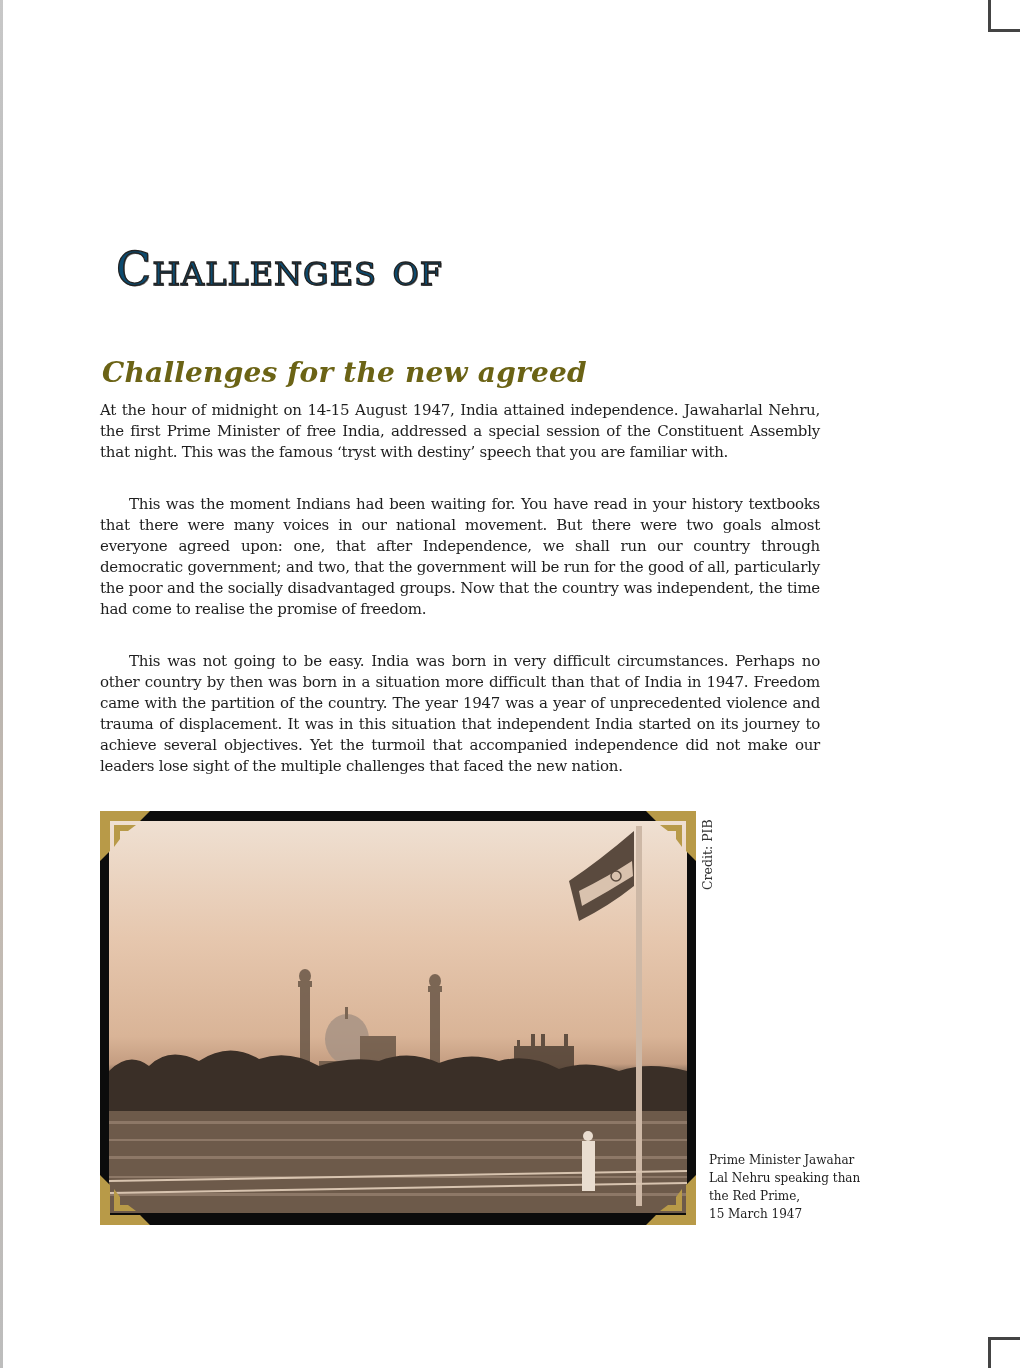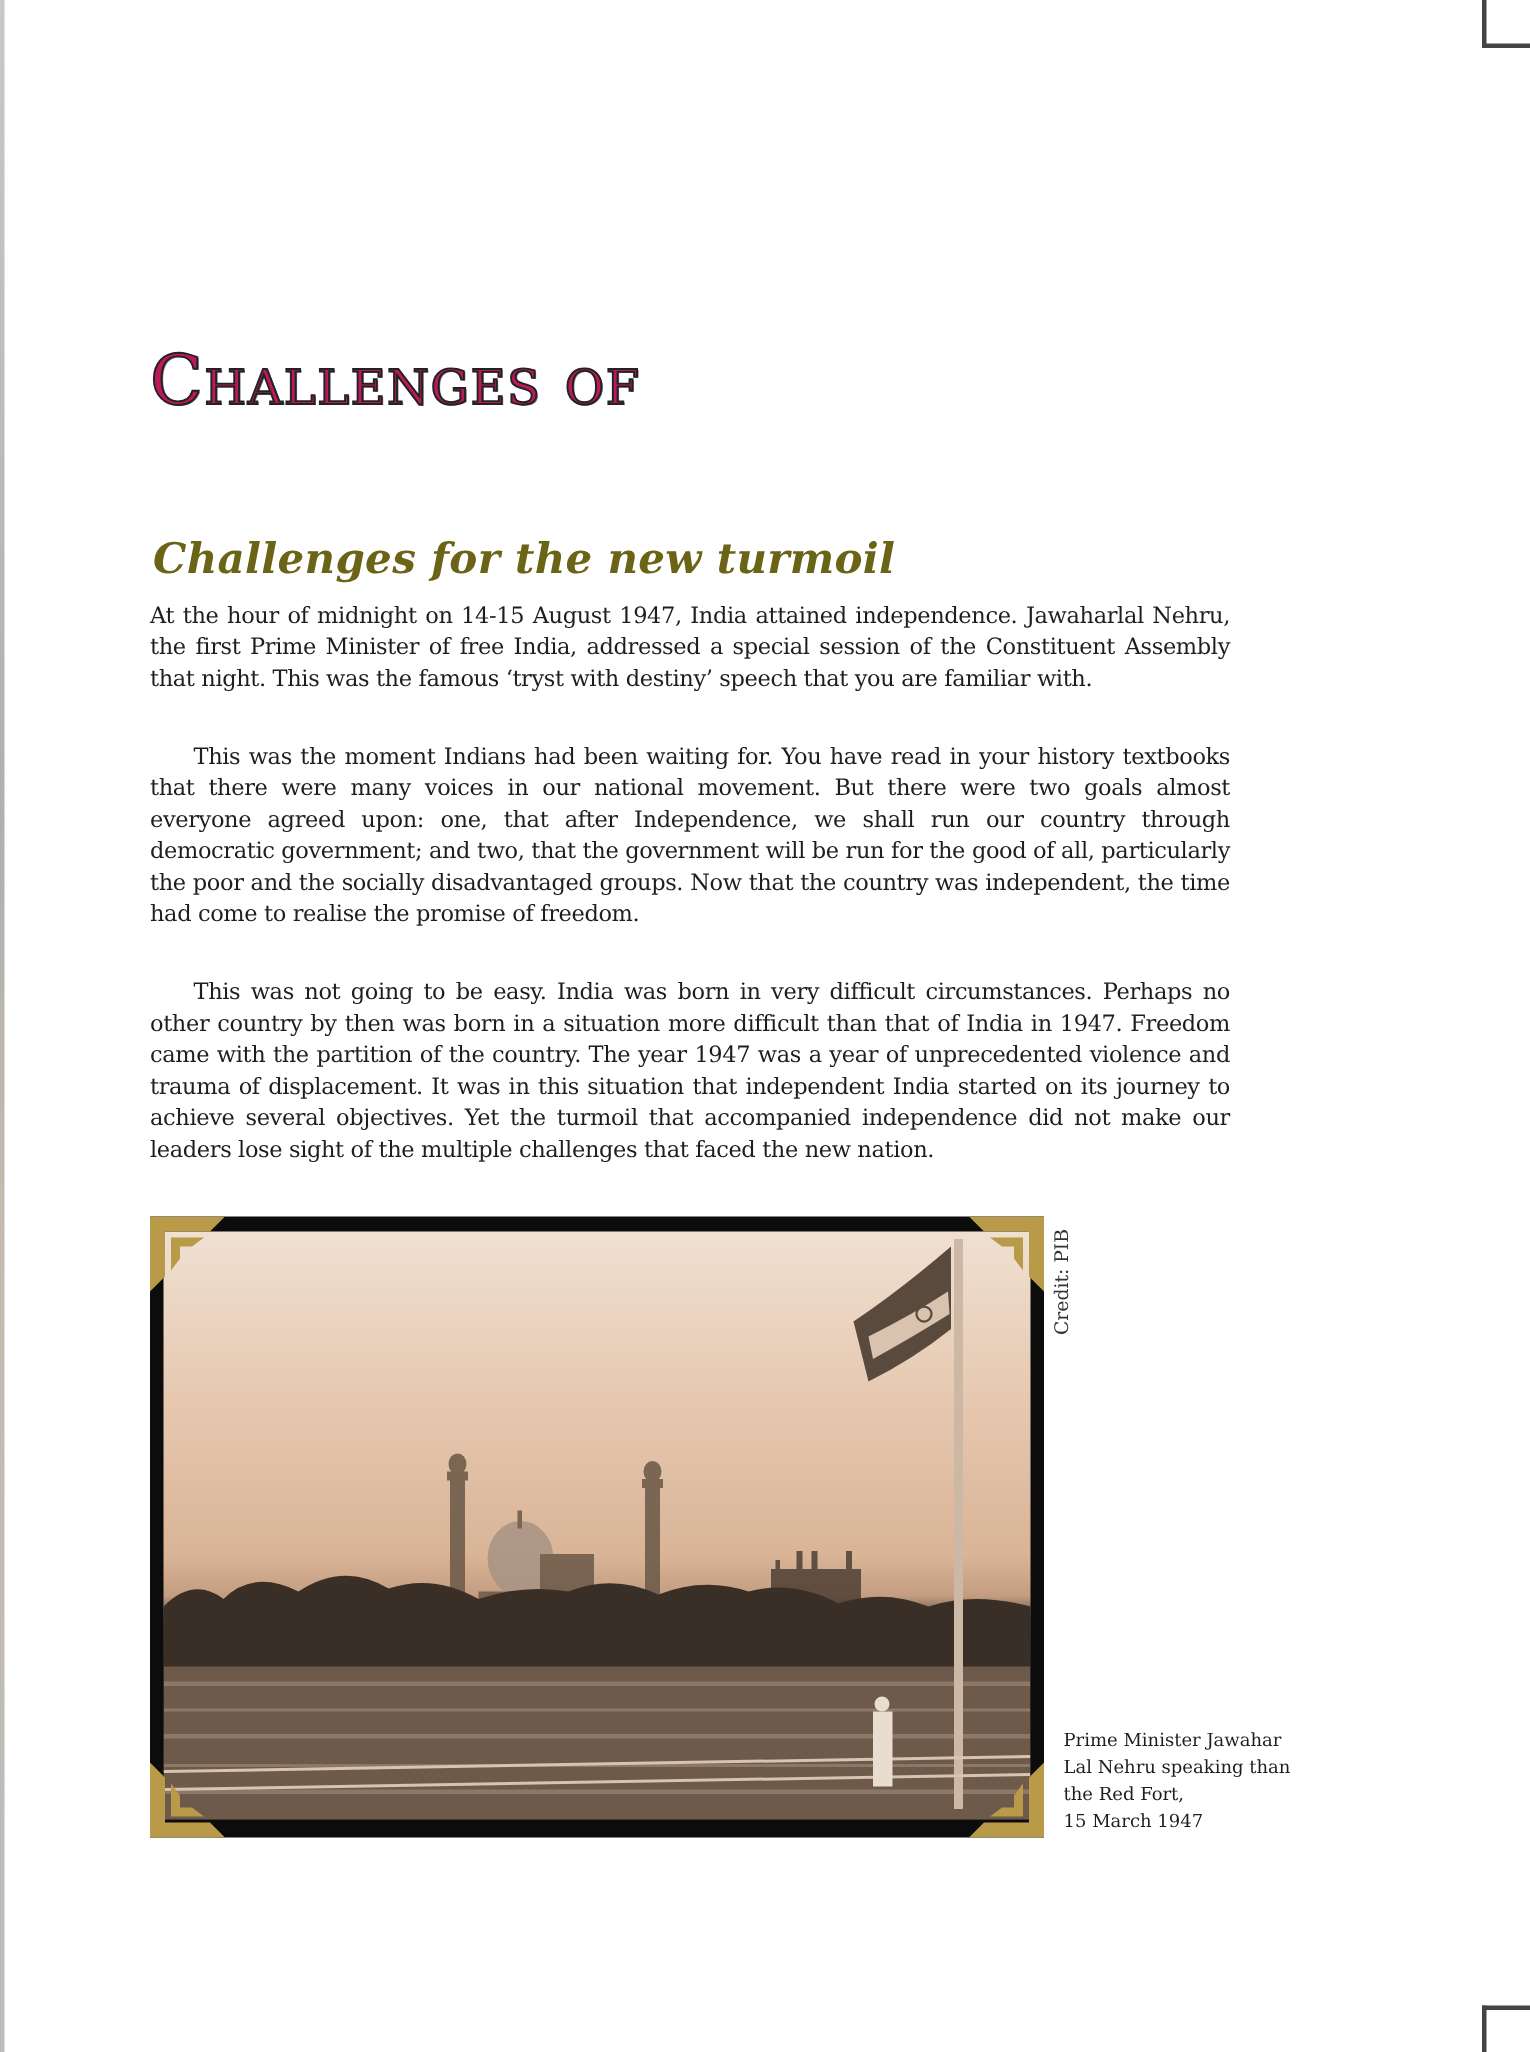--- a/index.html
+++ b/index.html
@@ -17,25 +17,25 @@
     }
     .crop-mark { position: absolute; border-color: #444; border-style: solid; }
     .crop-top { left: 988px; top: 0; width: 32px; height: 29px; border-width: 0 0 3px 3px; }
     .crop-bottom { left: 988px; top: 1337px; width: 32px; height: 31px; border-width: 3px 0 0 3px; }
 
     .title {
       position: absolute; left: 100px; top: 226px;
       font-family: "DejaVu Serif", serif;
       font-size: 46px; line-height: 55px;
       letter-spacing: 1px;
-      color: #be185d;
+      color: #0c4a6e;
       -webkit-text-stroke: 1.3px #222;
       text-shadow: 1px 1px 0 #777;
       font-weight: normal;
-      margin: 0;
+      margin: 16px;
     }
     .subtitle {
       position: absolute; left: 102px; top: 356px;
       font-family: "DejaVu Serif", serif;
       font-style: italic;
       font-size: 28px; color: #6b6315;
       letter-spacing: 0.2px;
       margin: 0;
     }
     .body-text {
@@ -84,21 +84,21 @@
 <body>
 
 <div class="left-edge"></div>
 <div class="crop-mark crop-top"></div>
 <div class="crop-mark crop-bottom"></div>
 
 <h1 class="title">
   <span style="display:block; font-variant: small-caps;">Challenges of</span>
 </h1>
 
-<h2 class="subtitle">Challenges for the new turmoil</h2>
+<h2 class="subtitle">Challenges for the new agreed</h2>
 
 <p class="body-text p1">At the hour of midnight on 14-15 August 1947, India attained independence. Jawaharlal Nehru, the first Prime Minister of free India, addressed a special session of the Constituent Assembly that night. This was the famous ‘tryst with destiny’ speech that you are familiar with.</p>
 <p class="body-text p2">This was the moment Indians had been waiting for.  You have read in your history textbooks that there were many voices in our national movement. But there were two goals almost everyone agreed upon: one, that after Independence, we shall run our country through democratic government; and two, that the government will be run for the good of all, particularly the poor and the socially disadvantaged groups. Now that the country was independent, the time had come to realise the promise of freedom.</p>
 <p class="body-text p3">This was not going to be easy. India was born in very difficult circumstances. Perhaps no other country by then was born in a situation more difficult than that of India in 1947. Freedom came with the partition of the country. The year 1947 was a year of unprecedented violence and trauma of displacement. It was in this situation that independent India started on its journey to achieve several objectives. Yet the turmoil that accompanied independence did not make our leaders lose sight of the multiple challenges that faced the new nation.</p>
 
 <div class="photo-frame">
   <div class="photo">
     <svg width="578" height="392" viewBox="0 0 578 392">
 
       <g fill="#6a5747" opacity="0.85">
@@ -160,15 +160,15 @@
       <path d="M582 400 H560 L568 394 H576 V386 L582 378 Z"></path>
     </g>
   </svg>
 </div>
 
 <div class="credit">Credit: PIB</div>
 
 <p class="caption">
   <span>Prime Minister Jawahar</span>
   <span>Lal Nehru speaking than</span>
-  <span>the Red Fort,</span>
+  <span>the Red Prime,</span>
   <span>15 March 1947</span>
 </p>
 
 </body></html>

